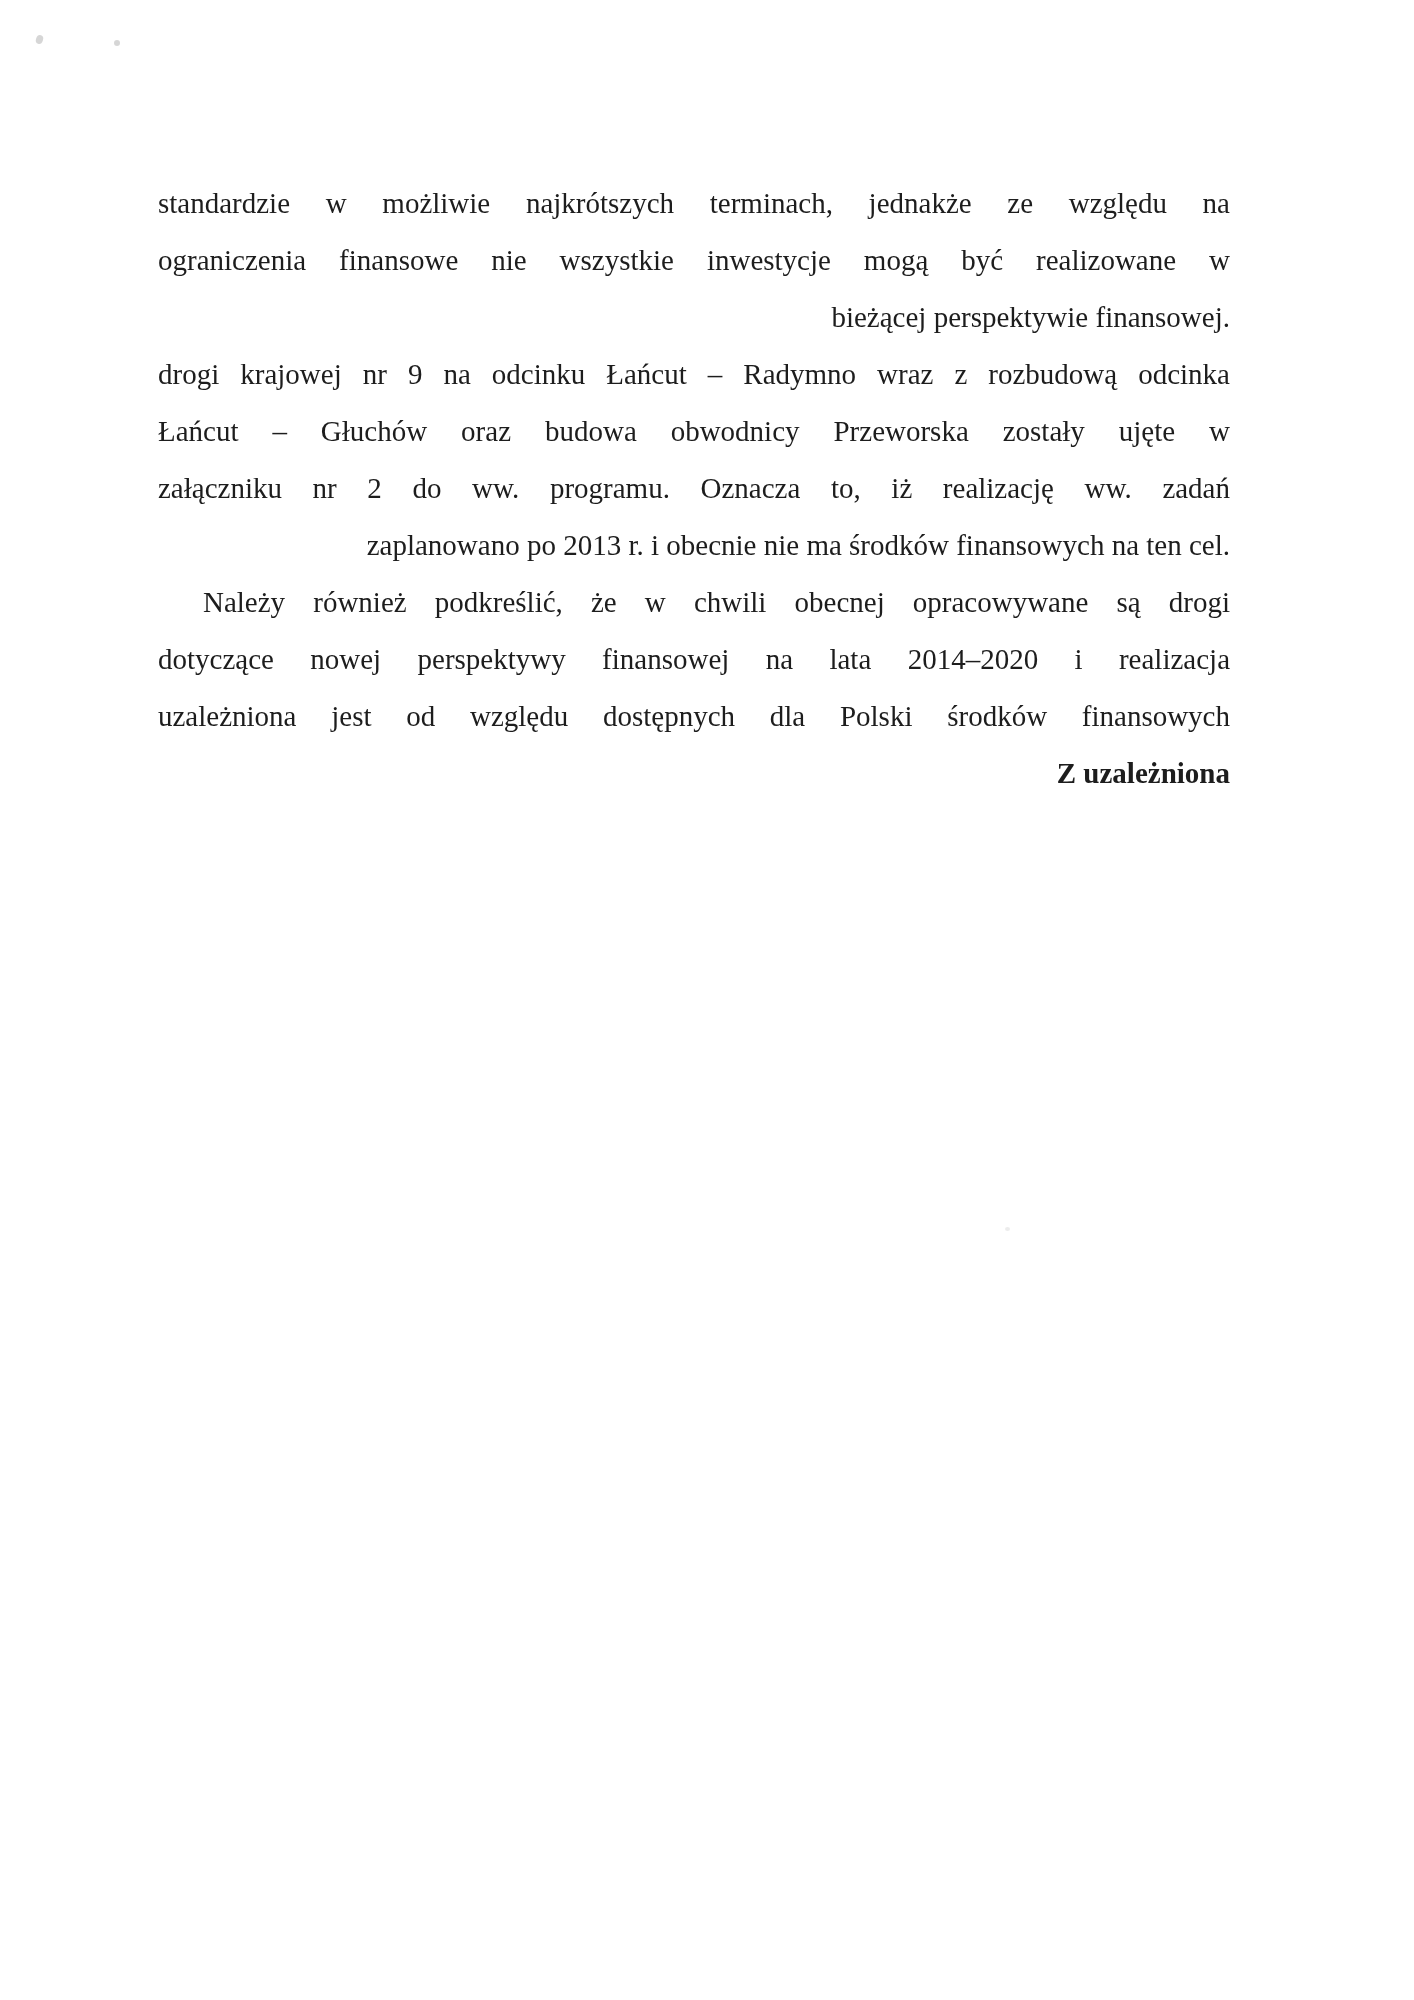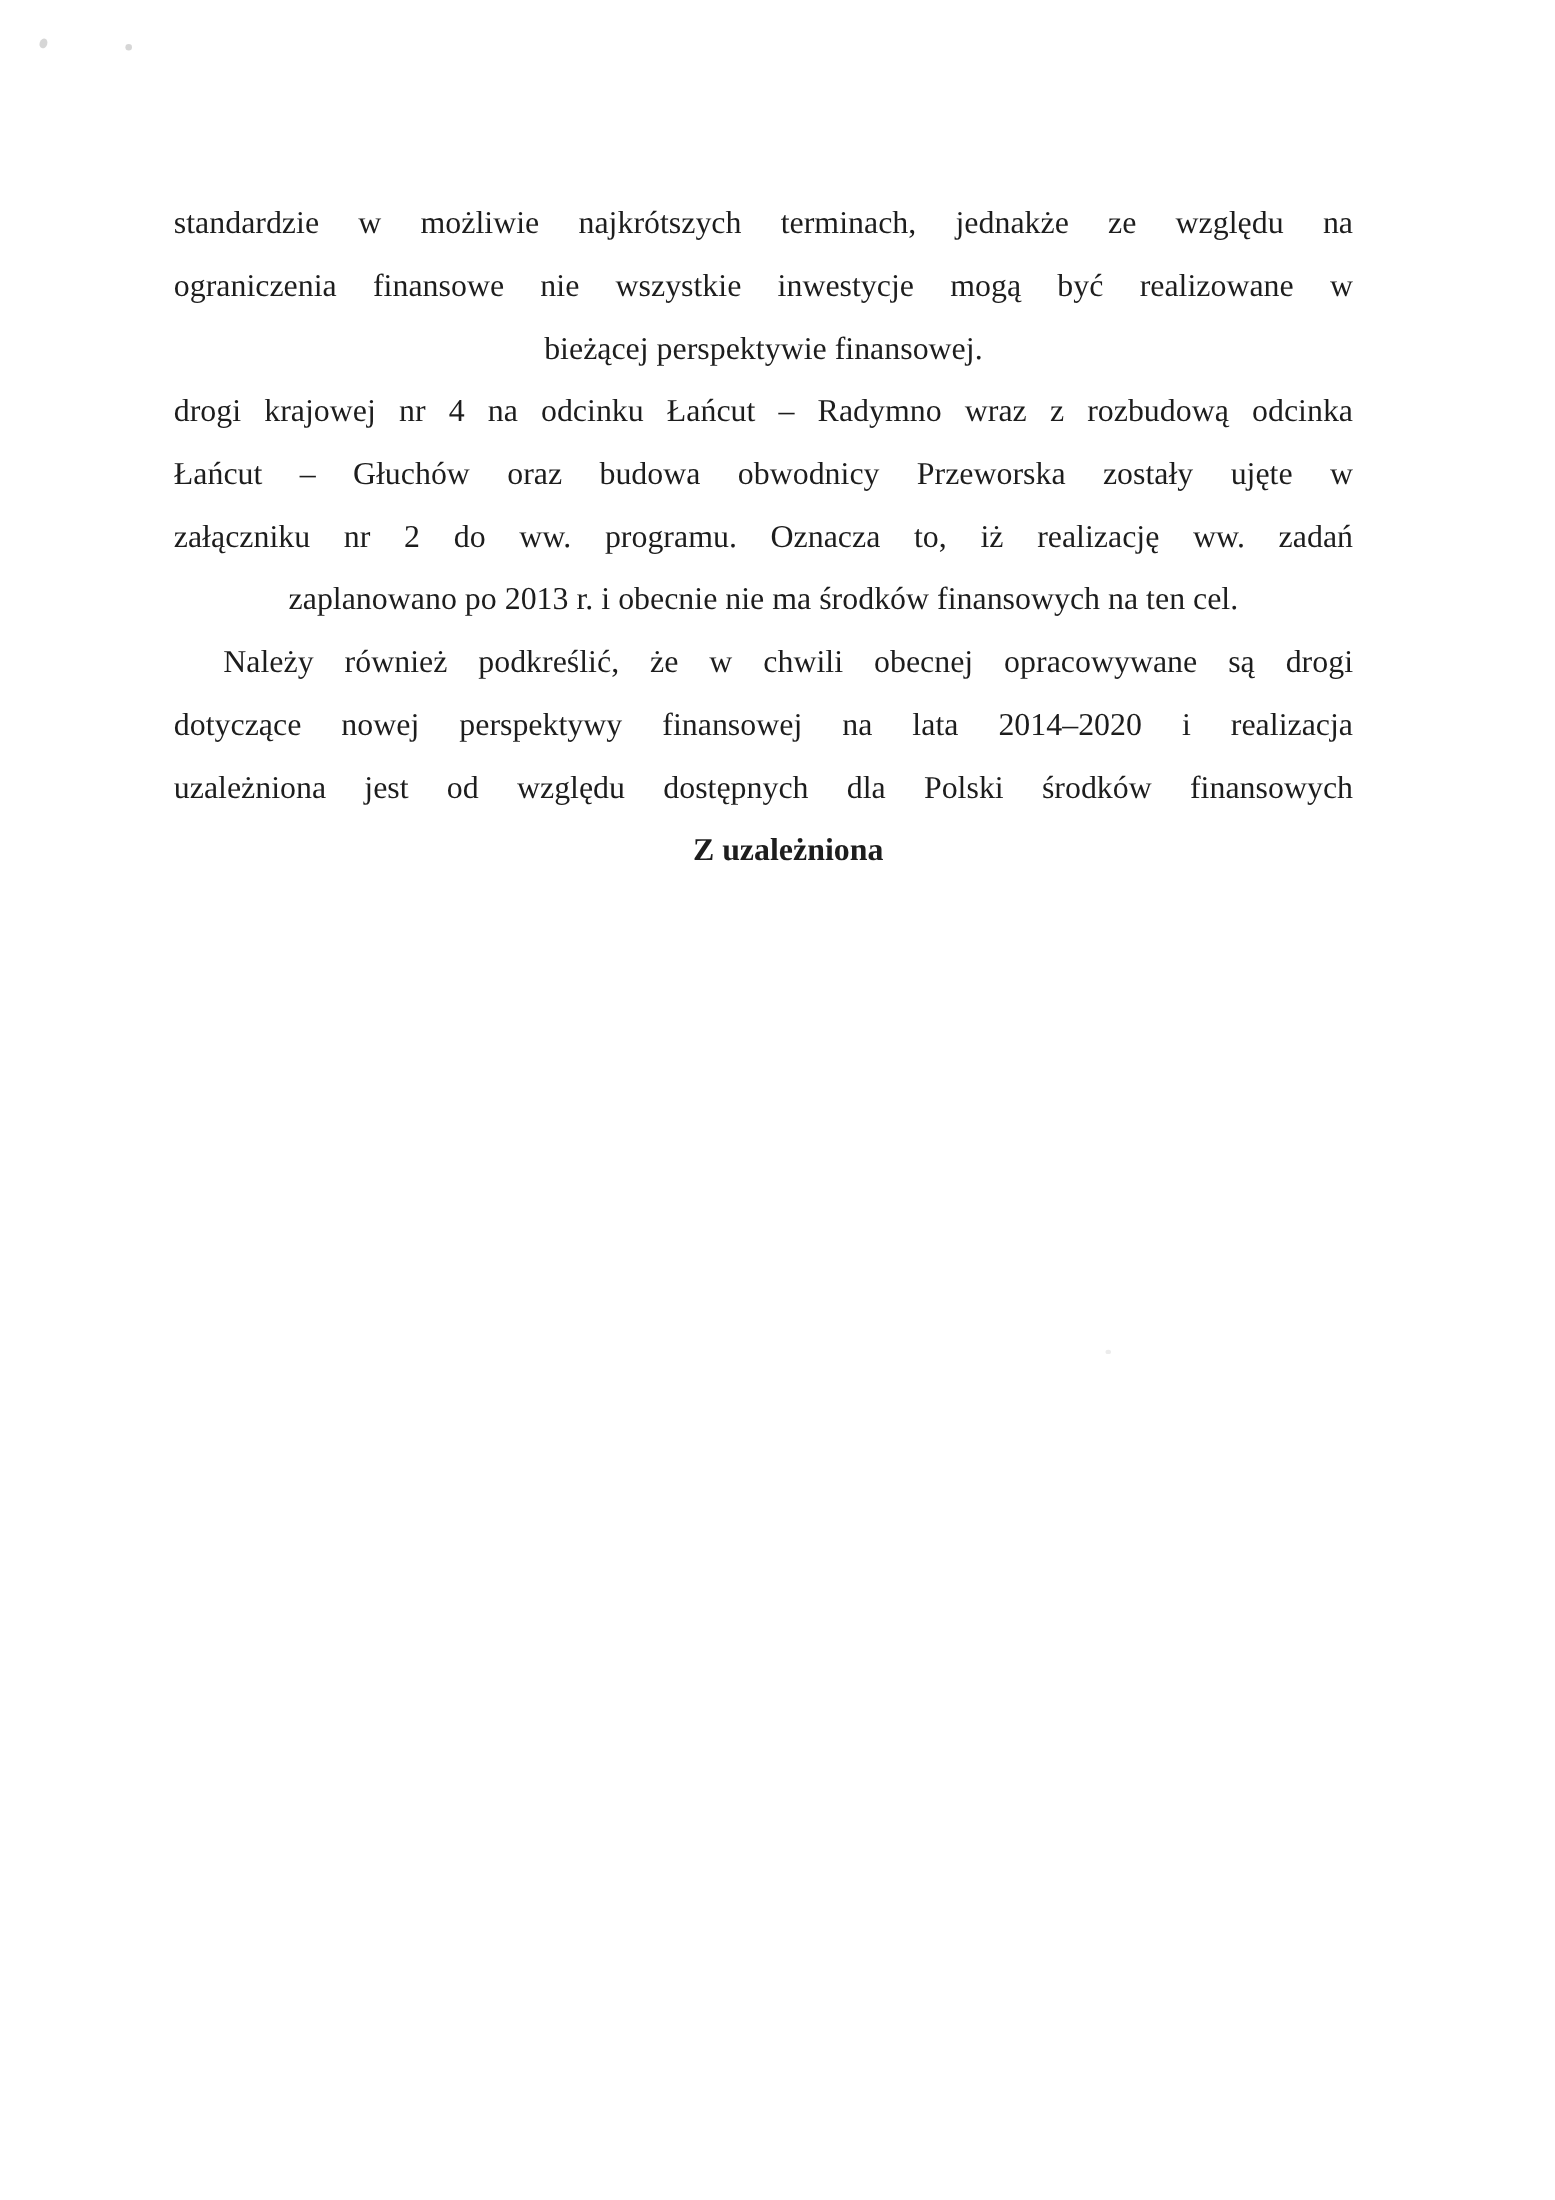--- a/index.html
+++ b/index.html
@@ -22,21 +22,21 @@
     top: 175px;
     width: 1072px;
   }
   .line {
     height: 57px;
     line-height: 57px;
     font-size: 29px;
     color: #1d1d1d;
     overflow: hidden;
     white-space: normal;
-    text-align: center;
+    text-align: right;
   }
   
   .line.just {
     text-align: justify;
     text-align-last: justify;
   }
   .line.just::after {
     content: "";
     display: inline-block;
     width: 100%;
@@ -65,21 +65,21 @@
 <div class="page">
 
   <span class="speck s1"></span>
   <span class="speck s2"></span>
   <span class="speck s3"></span>
 
   <div class="textblock">
     <div class="line just">standardzie w możliwie najkrótszych terminach, jednakże ze względu na</div>
     <div class="line just">ograniczenia finansowe nie wszystkie inwestycje mogą być realizowane w</div>
     <div class="line">bieżącej perspektywie finansowej.</div>
-    <div class="line just">drogi krajowej nr 4 na odcinku Łańcut – Radymno wraz z rozbudową odcinka</div>
+    <div class="line just">drogi krajowej nr 9 na odcinku Łańcut – Radymno wraz z rozbudową odcinka</div>
     <div class="line just">Łańcut – Głuchów oraz budowa obwodnicy Przeworska zostały ujęte w</div>
     <div class="line just">załączniku nr 2 do ww. programu. Oznacza to, iż realizację ww. zadań</div>
     <div class="line">zaplanowano po 2013 r. i obecnie nie ma środków finansowych na ten cel.</div>
     <div class="line just indent">Należy również podkreślić, że w chwili obecnej opracowywane są drogi</div>
     <div class="line just">dotyczące nowej perspektywy finansowej na lata 2014–2020 i realizacja</div>
     <div class="line just">uzależniona jest od względu dostępnych dla Polski środków finansowych</div>
     <div class="line indent bold">Z uzależniona</div>
   </div>
 
 </div>

